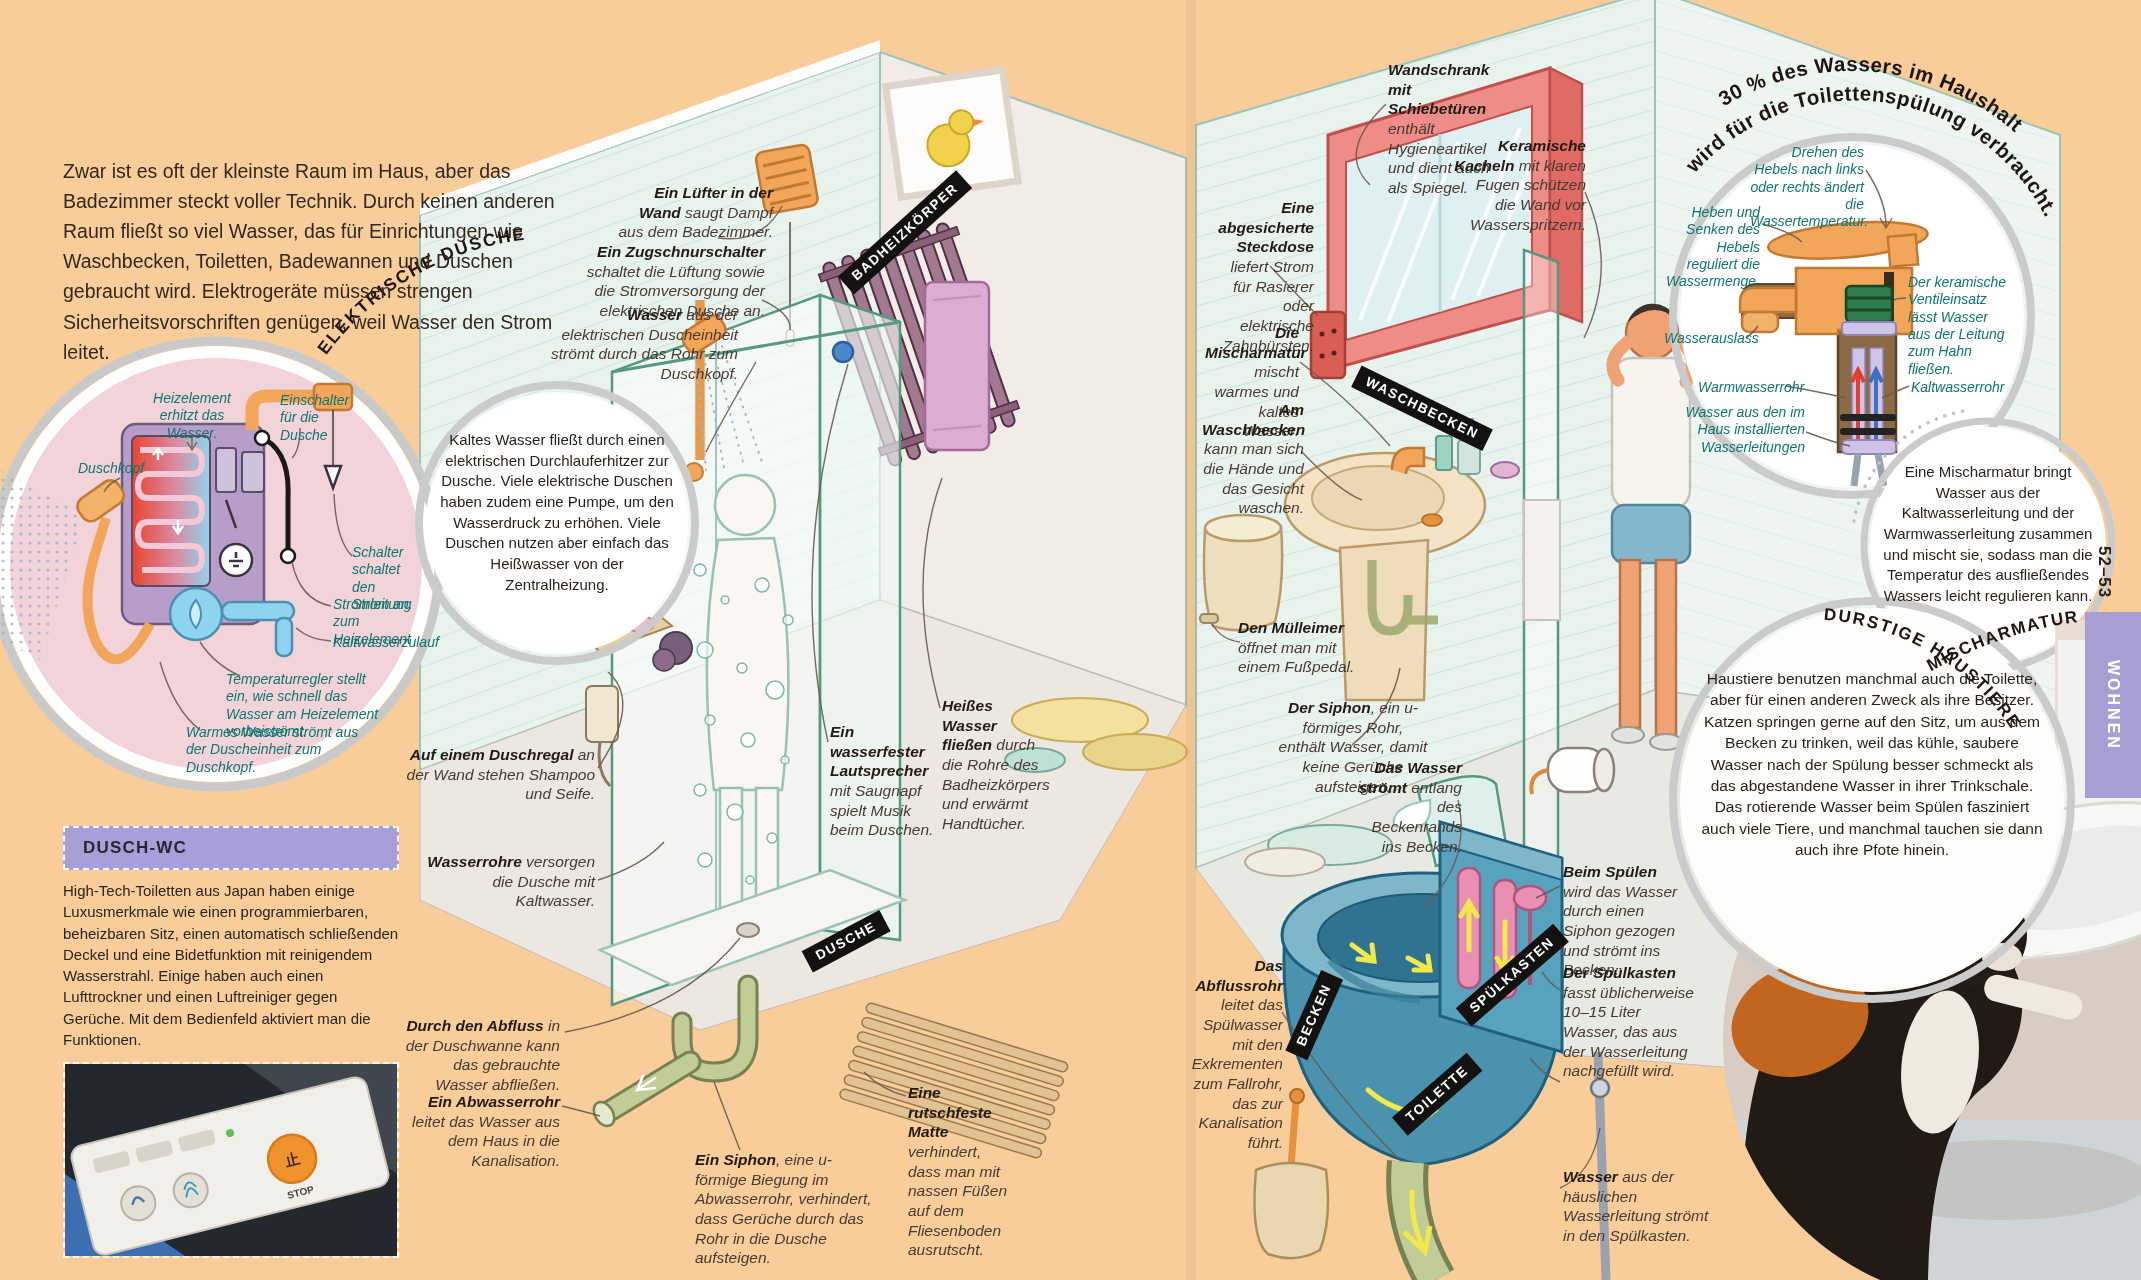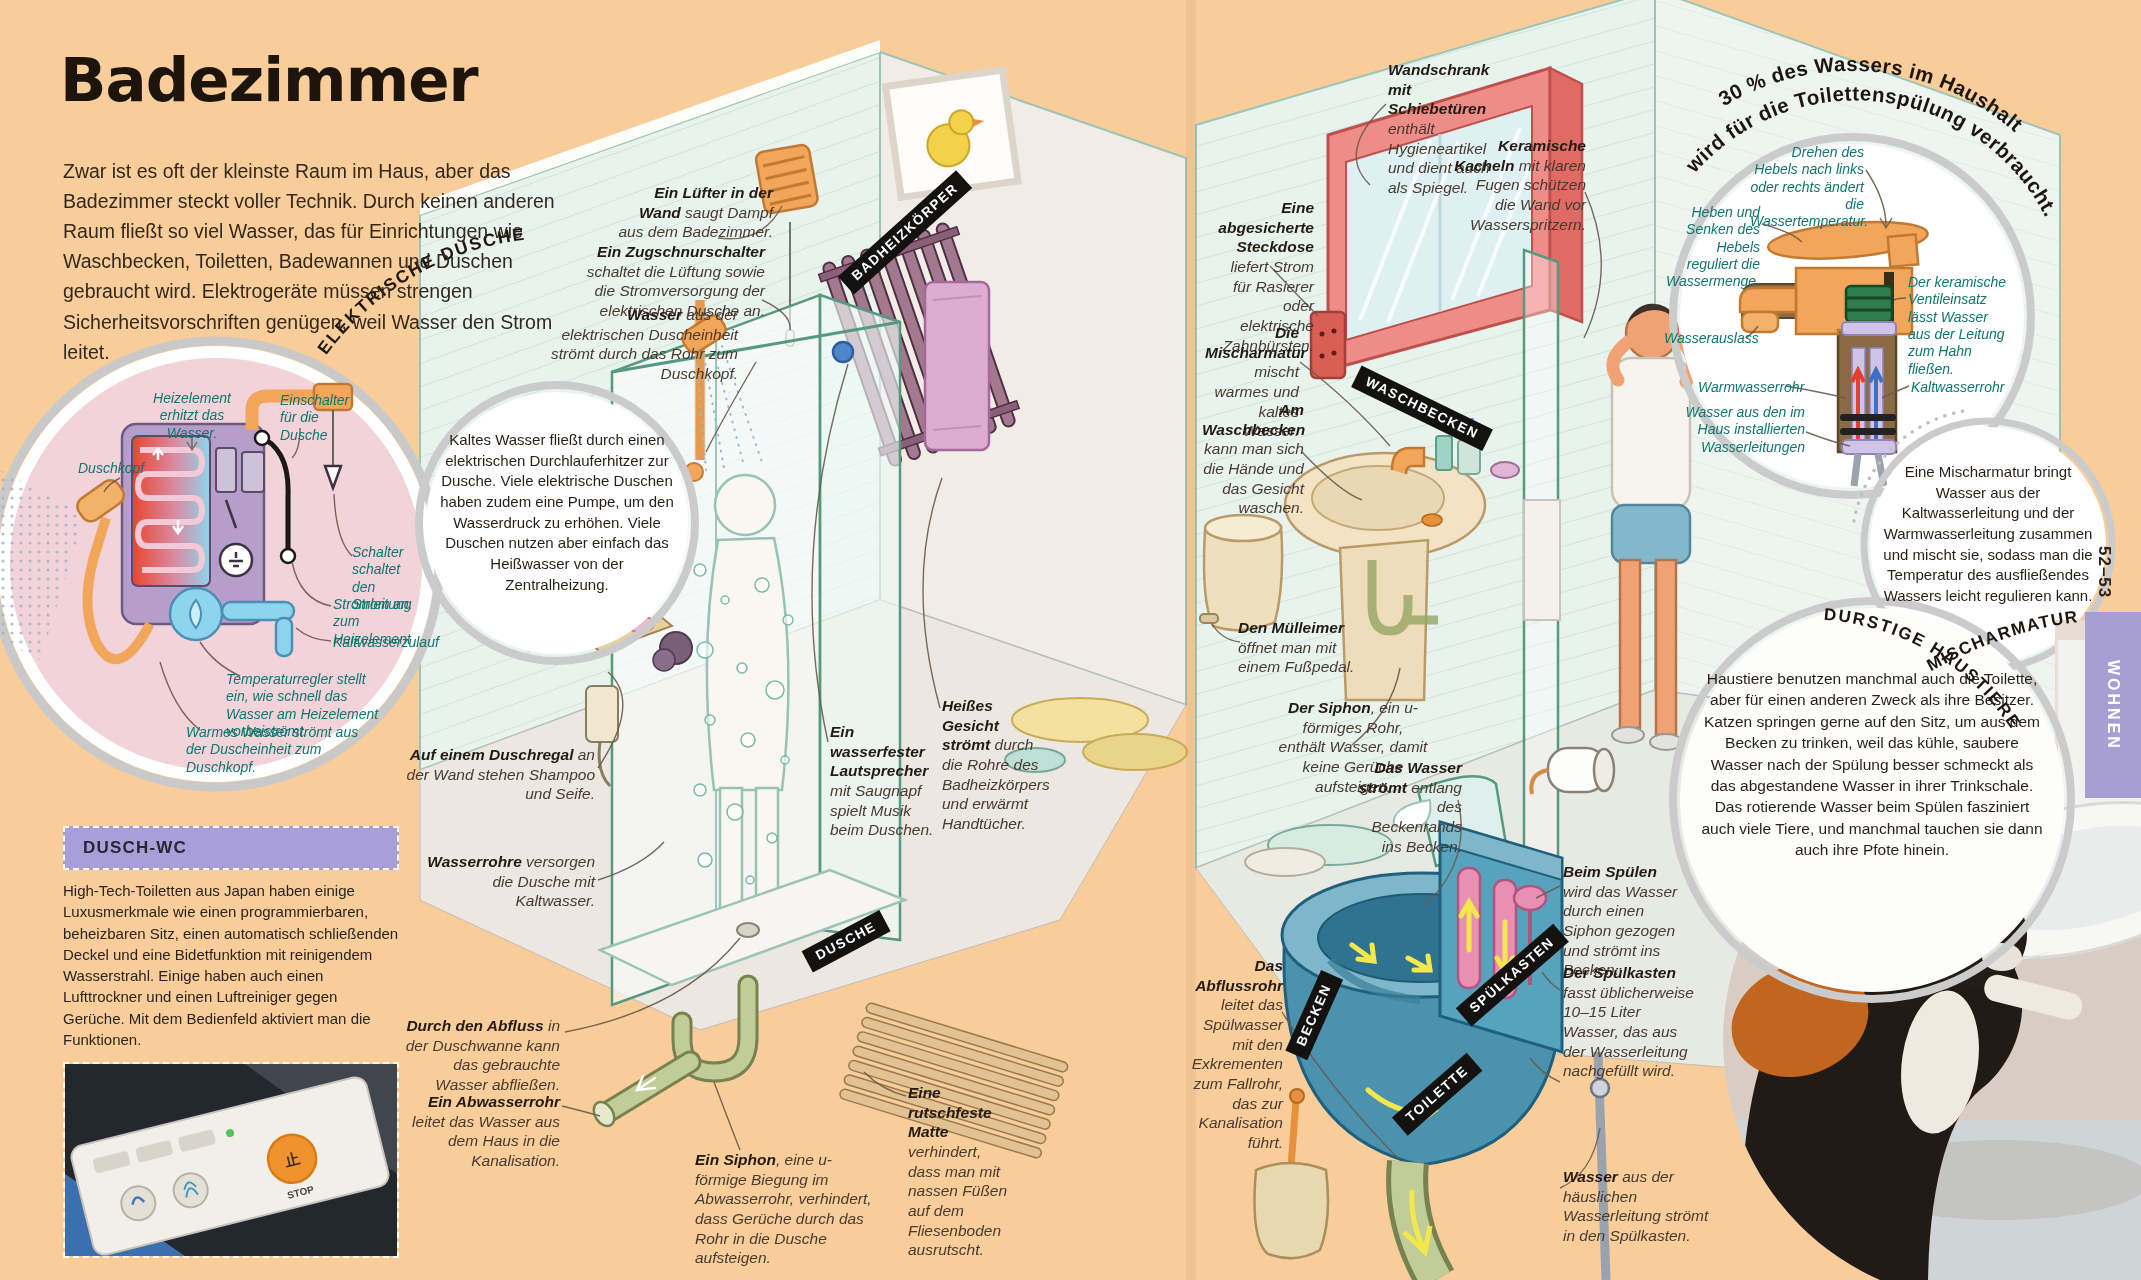--- a/index.html
+++ b/index.html
@@ -477,33 +477,32 @@
     </text>
     <text font-size="17" letter-spacing="1.5">
       <textPath href="#arcMisch" startOffset="50%" text-anchor="middle">MISCHARMATUR</textPath>
     </text>
     <text font-size="17" letter-spacing="2">
       <textPath href="#arcPets" startOffset="50%" text-anchor="middle">DURSTIGE HAUSTIERE</textPath>
     </text>
   </g>
 </svg>
 
-<h1 class="title">Badezimmer</h1>
 <p class="intro">Zwar ist es oft der kleinste Raum im Haus, aber das Badezimmer steckt voller Technik. Durch keinen anderen Raum fließt so viel Wasser, das für Einrichtungen wie Waschbecken, Toiletten, Badewannen und Duschen gebraucht wird. Elektrogeräte müssen strengen Sicherheitsvorschriften genügen, weil Wasser den Strom leitet.</p>
 
 <div class="lbl ra" style="left:618px;top:183px;width:155px"><b>Ein Lüfter in der Wand</b><span> saugt Dampf aus dem Badezimmer.</span></div>
 <div class="lbl ra" style="left:575px;top:242px;width:190px"><b>Ein Zugschnurschalter</b><span> schaltet die Lüftung sowie die Stromversorgung der elektrischen Dusche an.</span></div>
 <div class="lbl ra" style="left:548px;top:305px;width:190px"><b>Wasser</b><span> aus der elektrischen Duscheinheit strömt durch das Rohr zum Duschkopf.</span></div>
 <div class="lbl ra" style="left:395px;top:745px;width:200px"><b>Auf einem Duschregal</b><span> an der Wand stehen Shampoo und Seife.</span></div>
 <div class="lbl ra" style="left:420px;top:852px;width:175px"><b>Wasserrohre</b><span> versorgen die Dusche mit Kaltwasser.</span></div>
 <div class="lbl ra" style="left:400px;top:1016px;width:160px"><b>Durch den Abfluss</b><span> in der Duschwanne kann das gebrauchte Wasser abfließen.</span></div>
 <div class="lbl ra" style="left:398px;top:1092px;width:162px"><b>Ein Abwasserrohr</b><span> leitet das Wasser aus dem Haus in die Kanalisation.</span></div>
 <div class="lbl" style="left:695px;top:1150px;width:178px"><b>Ein Siphon</b><span>, eine u-förmige Biegung im Abwasserrohr, verhindert, dass Gerüche durch das Rohr in die Dusche aufsteigen.</span></div>
 <div class="lbl" style="left:830px;top:722px;width:110px"><b>Ein wasserfester Lautsprecher</b><span> mit Saugnapf spielt Musik beim Duschen.</span></div>
-<div class="lbl" style="left:942px;top:696px;width:98px"><b>Heißes Gesicht strömt</b><span> durch die Rohre des Badheizkörpers und erwärmt Handtücher.</span></div>
+<div class="lbl" style="left:942px;top:696px;width:98px"><b>Heißes Wasser fließen</b><span> durch die Rohre des Badheizkörpers und erwärmt Handtücher.</span></div>
 <div class="lbl" style="left:908px;top:1083px;width:108px"><b>Eine rutschfeste Matte</b><span> verhindert, dass man mit nassen Füßen auf dem Fliesenboden ausrutscht.</span></div>
 <div class="lbl" style="left:1388px;top:60px;width:112px"><b>Wandschrank mit Schiebetüren</b><span> enthält Hygieneartikel und dient auch als Spiegel.</span></div>
 <div class="lbl ra" style="left:1452px;top:136px;width:134px"><b>Keramische Kacheln</b><span> mit klaren Fugen schützen die Wand vor Wasserspritzern.</span></div>
 <div class="lbl ra" style="left:1218px;top:198px;width:96px"><b>Eine abgesicherte Steckdose</b><span> liefert Strom für Rasierer oder elektrische Zahnbürsten.</span></div>
 <div class="lbl ra" style="left:1205px;top:323px;width:94px"><b>Die Mischarmatur</b><span> mischt warmes und kaltes Wasser.</span></div>
 <div class="lbl ra" style="left:1202px;top:400px;width:102px"><b>Am Waschbecken</b><span> kann man sich die Hände und das Gesicht waschen.</span></div>
 <div class="lbl" style="left:1238px;top:618px;width:118px"><b>Den Mülleimer</b><span> öffnet man mit einem Fußpedal.</span></div>
 <div class="lbl ca" style="left:1278px;top:698px;width:150px"><b>Der Siphon</b><span>, ein u-förmiges Rohr, enthält Wasser, damit keine Gerüche aufsteigen.</span></div>
 <div class="lbl ra" style="left:1352px;top:758px;width:110px"><b>Das Wasser strömt</b><span> entlang des Beckenrands ins Becken.</span></div>
 <div class="lbl ra" style="left:1183px;top:956px;width:100px"><b>Das Abflussrohr</b><span> leitet das Spülwasser mit den Exkrementen zum Fallrohr, das zur Kanalisation führt.</span></div>

